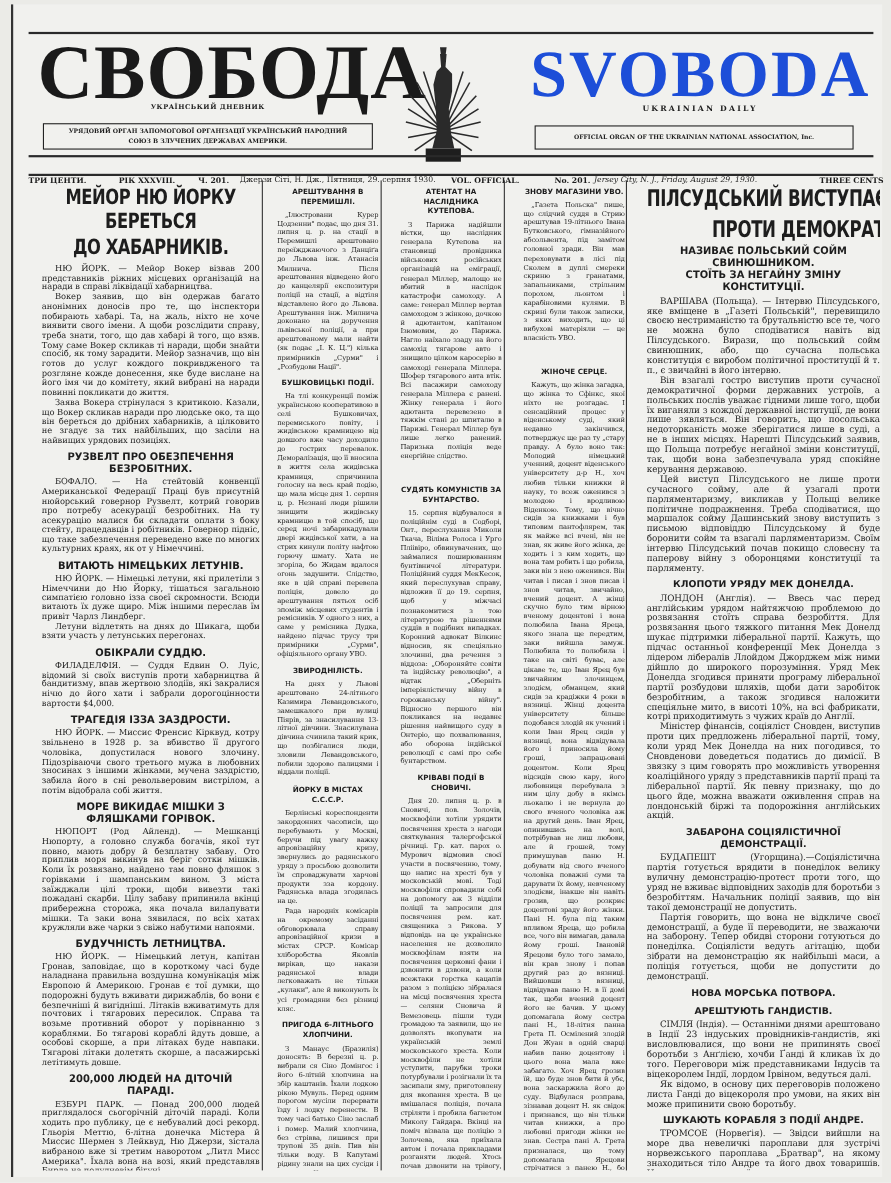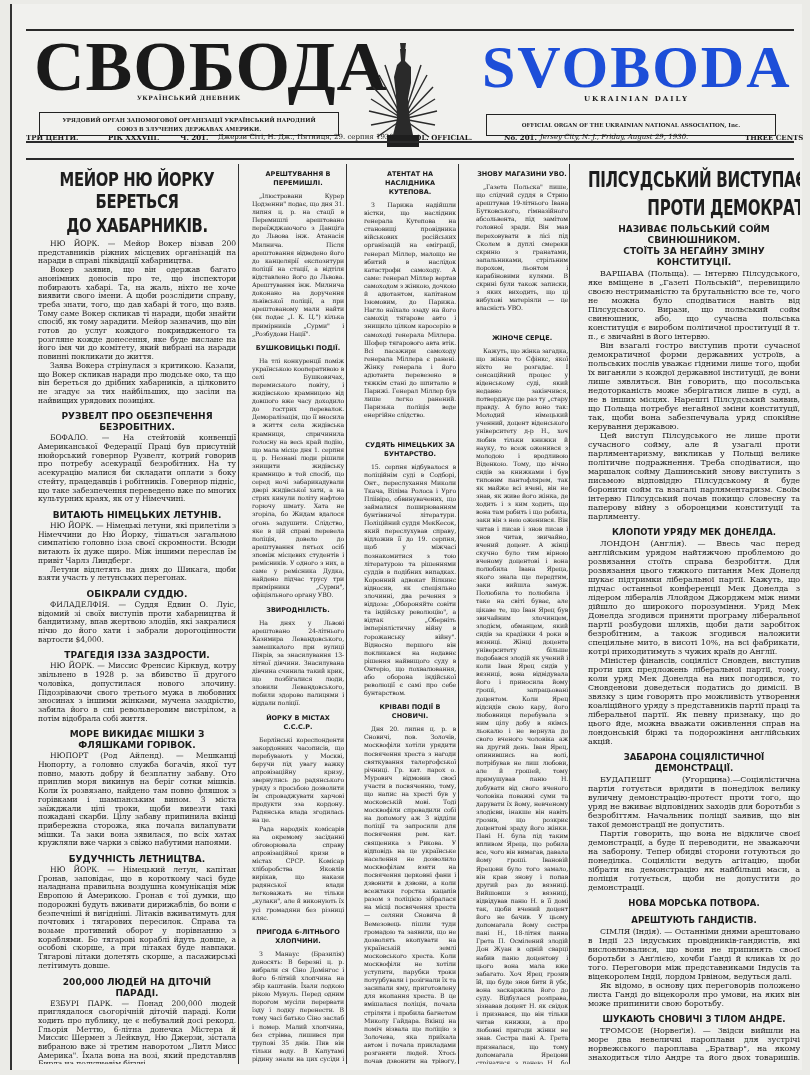--- a/index.html
+++ b/index.html
@@ -35,21 +35,21 @@
     border: 1.5px solid #222; font-size: 5.5px; font-weight: bold; text-align: center; line-height: 9px; padding-top: 3px;
   }
   .box-right {
     position: absolute; left: 474px; top: 110px; width: 290px; height: 22px;
     border: 1.5px solid #222; font-size: 5.5px; font-weight: bold; text-align: center; line-height: 20px;
   }
   .emblem { position: absolute; left: 355px; top: 35px; width: 72px; height: 110px; }
   .dateline-rule { position: absolute; left: 14px; top: 137px; width: 768px; height: 2px; background: #2a2a2a; }
   .dateline-rule2 { position: absolute; left: 14px; top: 154px; width: 768px; height: 2px; background: #2a2a2a; }
   .dateline {
-    position: absolute; left: 6px; top: 129px; width: 780px; height: 12px;
+    position: absolute; left: 6px; top: 155px; width: 780px; height: 12px;
     font-size: 7px; font-weight: bold; white-space: nowrap;
   }
   .dateline span { position: absolute; top: 0; }
 
   
   .col { position: absolute; top: 160px; height: 900px; overflow: hidden; }
   .c1 { left: 10px; width: 214px; }
   .c2 { left: 224px; width: 108px; }
   .c3 { left: 336px; width: 108px; }
   .c4 { left: 448px; width: 108px; }
@@ -218,21 +218,21 @@
     </div>
   </div>
 
   <div class="col c3">
     <div class="art">
       <div class="h-sm">АТЕНТАТ НА НАСЛІДНИКА КУТЕПОВА.</div>
       <div class="pn">З Парижа надійшли вістки, що наслідник генерала Кутепова на становищі провідника військових російських організацій на еміграції, генерал Міллер, малощо не вбитий в наслідок катастрофи самоходу. А саме: генерал Міллер вертав самоходом з жінкою, дочкою й адютантом, капітаном Ізюмовим, до Парижа. Нагло наїхало ззаду на його самохід тягарове авто і знищило цілком каросерію в самоході генерала Міллера. Шофер тягарового авта втік. Всі пасажири самоходу генерала Міллера є ранені. Жінку генерала і його адютанта перевезено в тяжкім стані до шпиталю в Парижі. Генерал Міллер був лише легко ранений. Паризька поліція веде енергійне слідство.</div>
     </div>
     <div class="gap"></div>
     <div class="art">
-      <div class="h-sm">СУДЯТЬ НІМЕЦЬКИХ ЗА БУНТАРСТВО.</div>
+      <div class="h-sm">СУДЯТЬ КОМУНІСТІВ ЗА БУНТАРСТВО.</div>
       <div class="pn">15. серпня відбувалося в поліційнім суді в Содборі, Онт., переслухання Миколи Ткача, Віліма Ролоса і Урго Пліівіро, обвинувачених, що займалися поширюванням бунтівничої літератури. Поліційний суддя МекКесок, який переслухував справу, відложив її до 19. серпня, щоб у міжчасі познакомитися з тою літературою та рішеннями суддів в подібних випадках. Коронний адвокат Вілкинс відносив, як спеціяльно злочинні, два речення з віддоза: „Обороняйте совіти та індійську революцію", а відтак „Оберніть імперіялістичну війну в горожанську війну". Відносно першого він покликався на недавнє рішення найвищого суду в Онтеріо, що похвалювання, або оборона індійської революції є самі про себе бунтарством.</div>
     </div>
     <div class="art">
       <div class="h-sm">КРІВАВІ ПОДІЇ В СНОВИЧІ.</div>
       <div class="pn">Дня 20. липня ц. р. в Сновичі, пов. Золочів, москвофіли хотіли урядити посвячення хреста з нагоди святкування талергофської річниці. Гр. кат. парох о. Мурович відмовив своєї участи в посвяченню, тому, що напис на хресті був у московській мові. Тоді москвофіли спровадили собі на допомогу аж 3 відділи поліції та запросили для посвячення рем. кат. священика з Рикова. У відповідь на це українське населення не дозволило москвофілам взяти на посвячення церковні фани і дзвонити в дзвони, а коли всежтаки горстка кацапів разом з поліцією зібралася на місці посвячення хреста — селяни Сновича й Вемезовець пішли туди громадою та заявили, що не дозволять вкопувати на українській землі московського хреста. Коли москвофіли не хотіли уступити, парубки троки потурбували і розігнали їх та засипали яму, приготовлену для вкопання хреста. В це вмішалася поліція, почала стріляти і пробила багнетом Миколу Гайдара. Вкінці на поміч візвала ще поліцію з Золочева, яка приїхала автом і почала прикладами розганяти людей. Хтось почав дзвонити на трівогу, москвофіл Труш з Золочева почав стріляти до українських селян з револьвера. Тоді Українці кинулися на москвофілів та прогнали їх з місця посвячення. Другого дня поліція перевела в Сновичі арештування. Між іншими має бути арештований о. Мурович.</div>
     </div>
   </div>
 
   <div class="col c4">
     <div class="art">
@@ -268,18 +268,18 @@
     </div>
     <div class="art">
       <div class="h-med">НОВА МОРСЬКА ПОТВОРА.</div>
     </div>
     <div class="art">
       <div class="h-med">АРЕШТУЮТЬ ГАНДИСТІВ.</div>
       <div class="p">СІМЛЯ (Індія). — Останніми днями арештовано в Індії 23 індуських провідників-гандистів, які висловлювалися, що вони не припинять своєї боротьби з Анґлією, хочби Ґанді й кликав їх до того. Переговори між представниками Індусів та віцекоролем Індії, лордом Ірвіном, ведуться далі.</div>
       <div class="p">Як відомо, в основу цих переговорів положено листа Ганді до віцекороля про умови, на яких він може припинити свою боротьбу.</div>
     </div>
     <div class="art">
-      <div class="h-med">ШУКАЮТЬ СНОВИЧІ З ТІЛОМ АНДРЕ.</div>
+      <div class="h-med">ШУКАЮТЬ КОРАБЛЯ З ПОДІЇ АНДРЕ.</div>
       <div class="p">ТРОМСОЕ (Норвеґія). — Звідси вийшли на море два невеличкі пароплави для зустрічі норвежського пароплава „Братвар", на якому знаходиться тіло Андре та його двох товаришів. На цих пароплавах виїхали представники преси та новинкарських агенцій, щоби скорше добути докладні відомости про загибіль Андре.</div>
 
     </div>
   </div>
 </div>
 
 </body></html>

